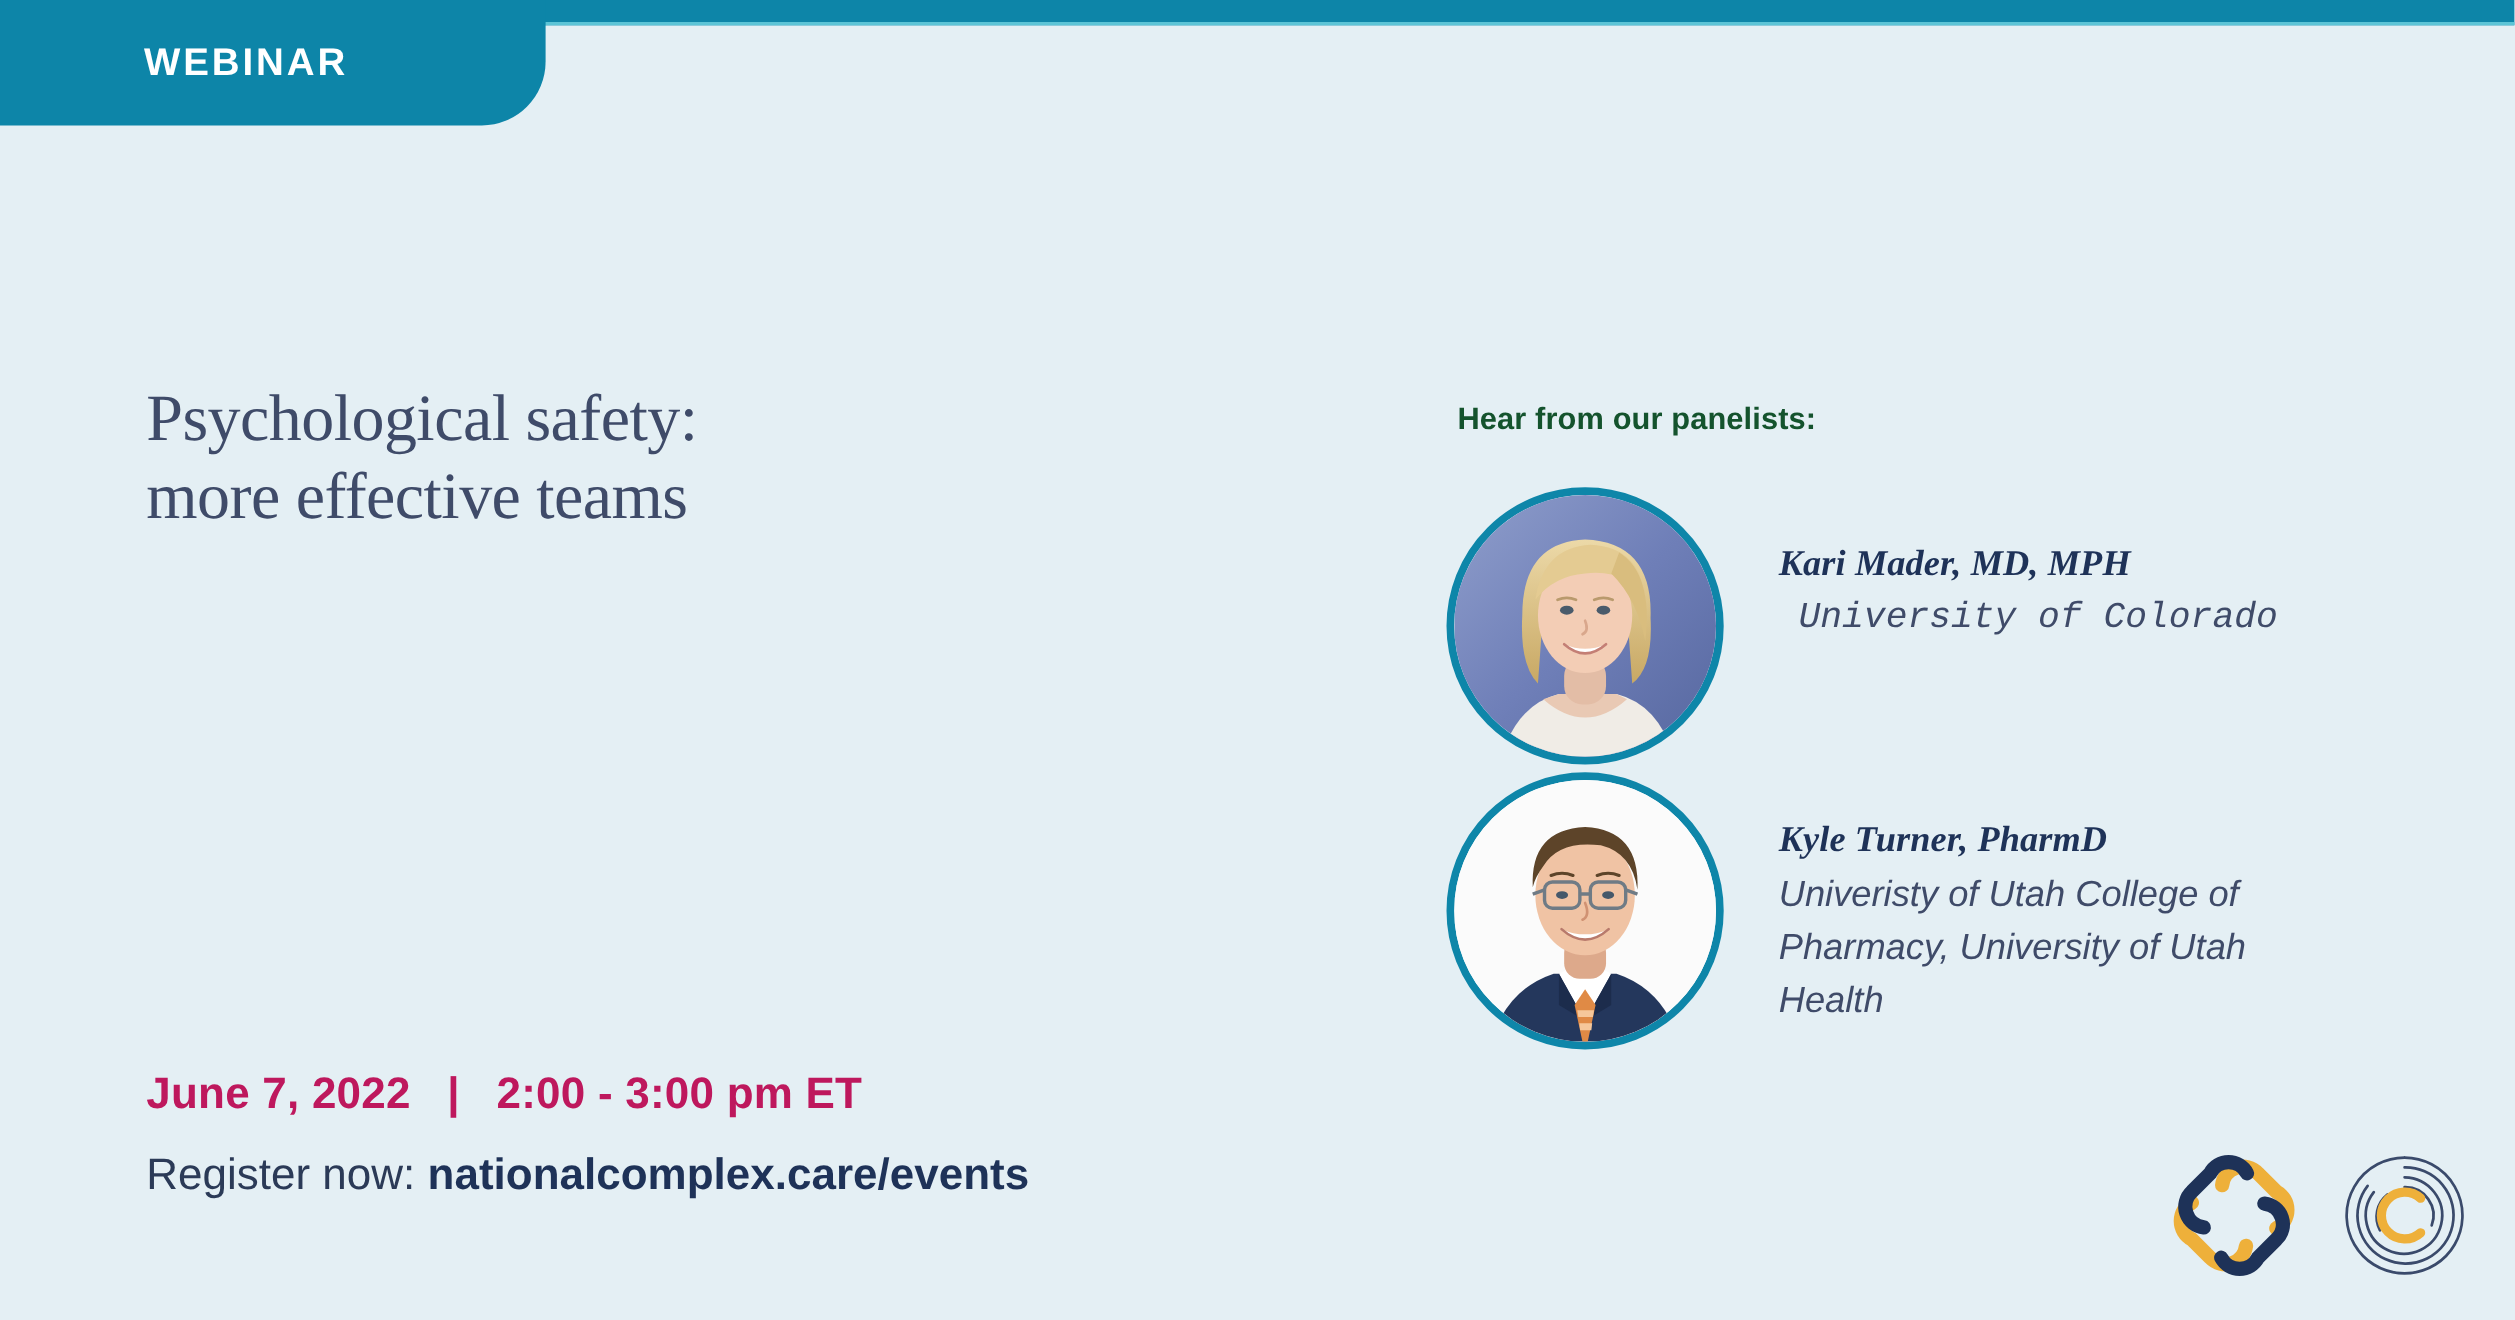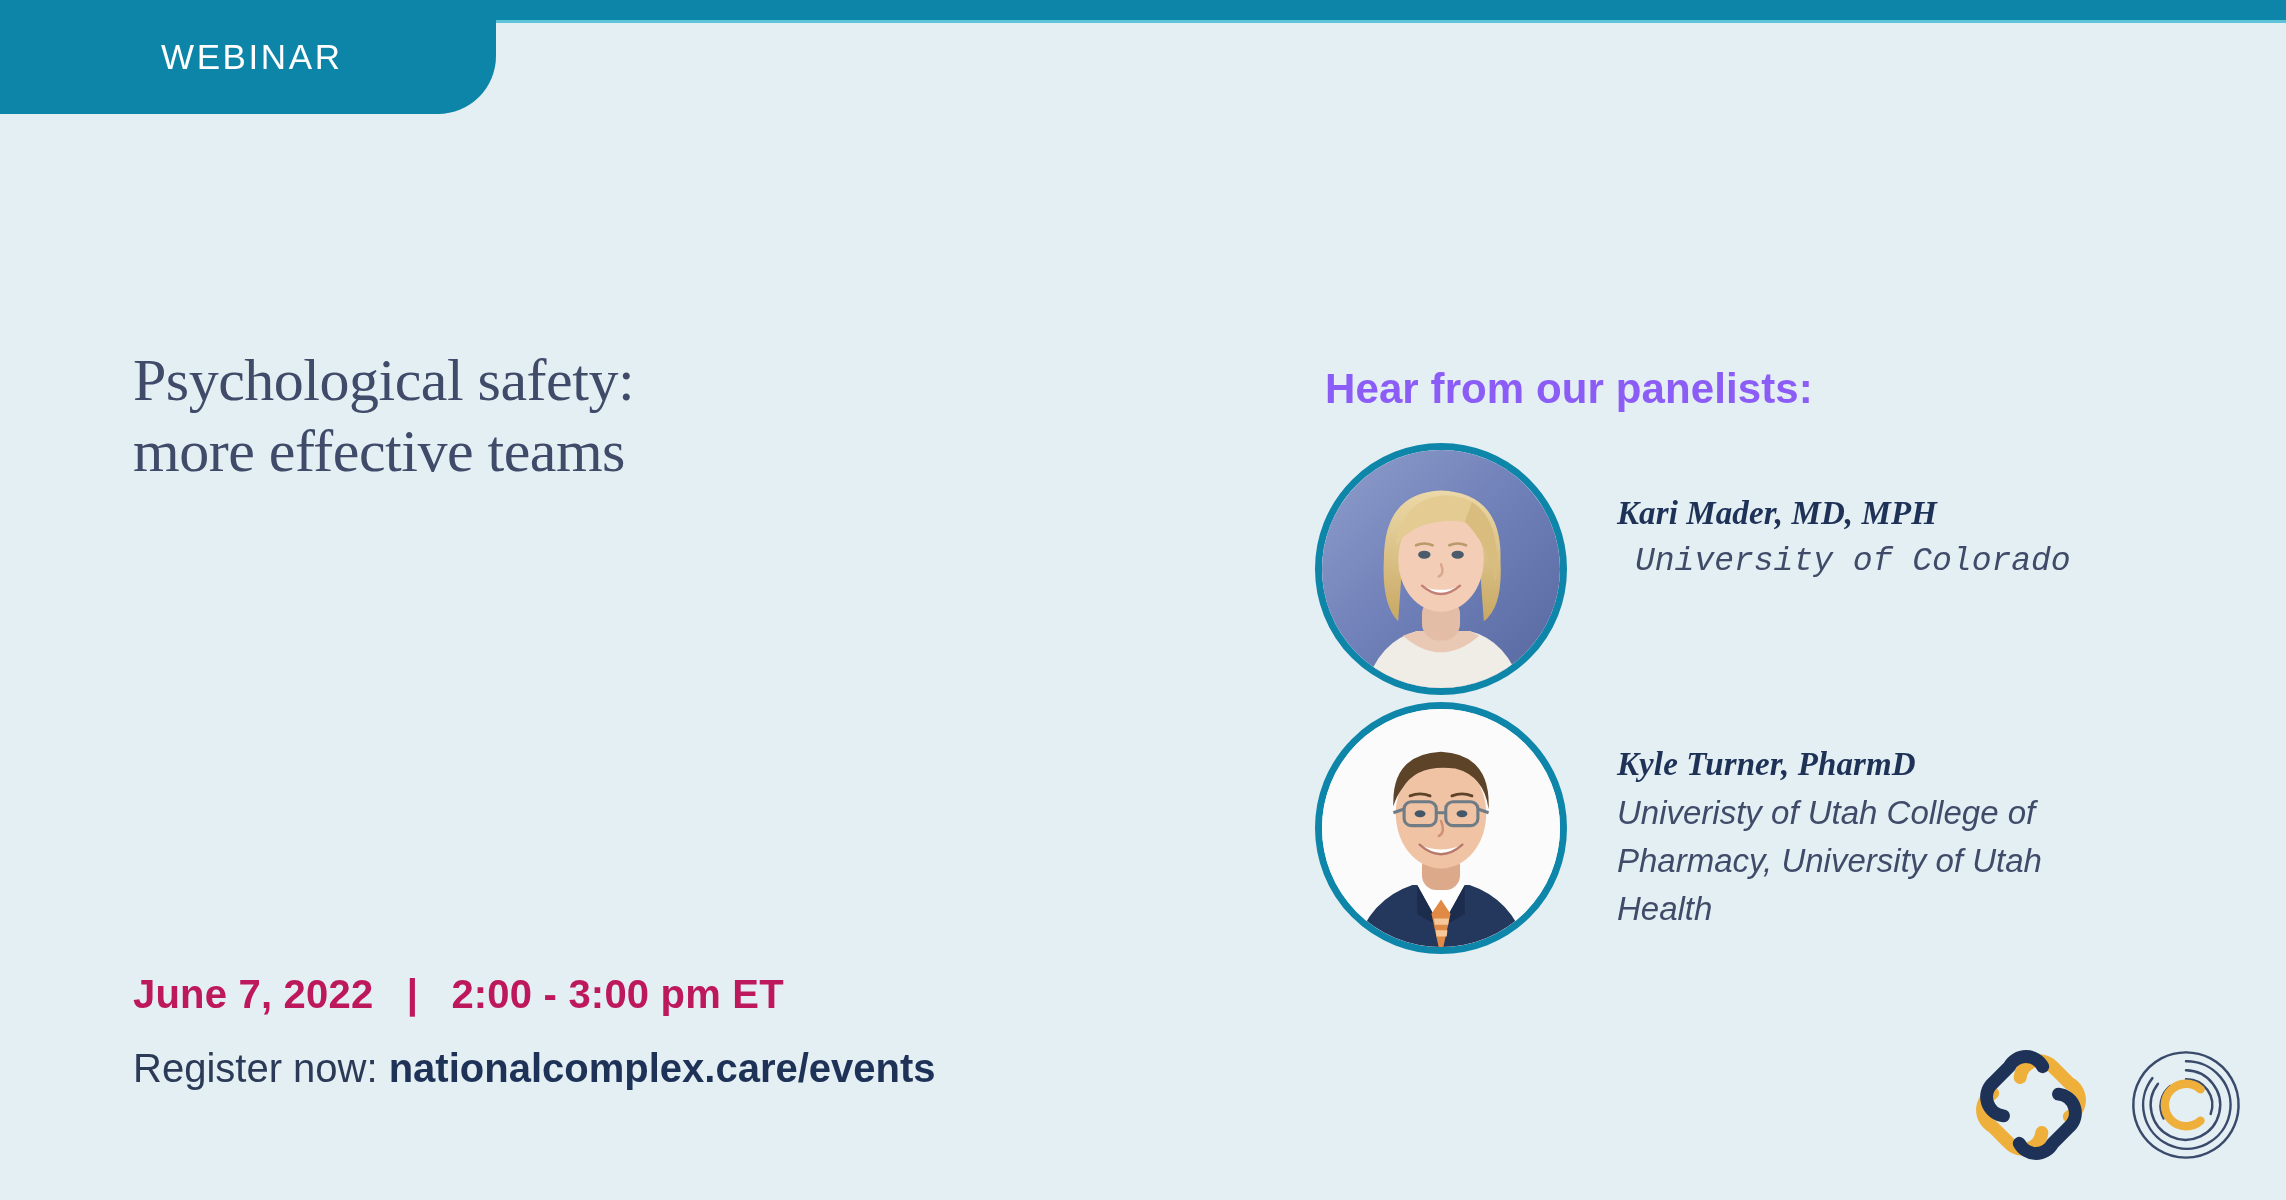--- a/index.html
+++ b/index.html
@@ -35,24 +35,23 @@
     border-bottom-right-radius:58px;
     display:flex;
     align-items:center;
     padding-left:131px;
     z-index:2;
   }
 
   .webinar-tab .label {
     color:#ffffff;
     font-size:35px;
-    font-weight:normal;
+    font-weight:bold;
     letter-spacing:2.6px;
     font-family:"Liberation Sans", sans-serif;
-    margin-left:30px;
   }
 
   
   .headline {
     position:absolute;
     left:133px;
     top:345px;
     width:1010px;
     font-family:"Liberation Serif", serif;
     font-size:60px;
@@ -86,23 +85,23 @@
   .register .url {
     font-weight:bold;
     color:#1e3258;
   }
 
   
   .panelists-head {
     position:absolute;
     left:1325px;
     top:365px;
-    font-size:42px;
-    font-weight:bold;
-    color:#8b5cf6;
+    font-size:28px;
+    font-weight:bold;
+    color:#14532d;
     letter-spacing:0.1px;
   }
 
   .panelist {
     position:absolute;
     left:1315px;
     display:flex;
     align-items:flex-start;
   }
   .panelist-1 { top:443px; }

